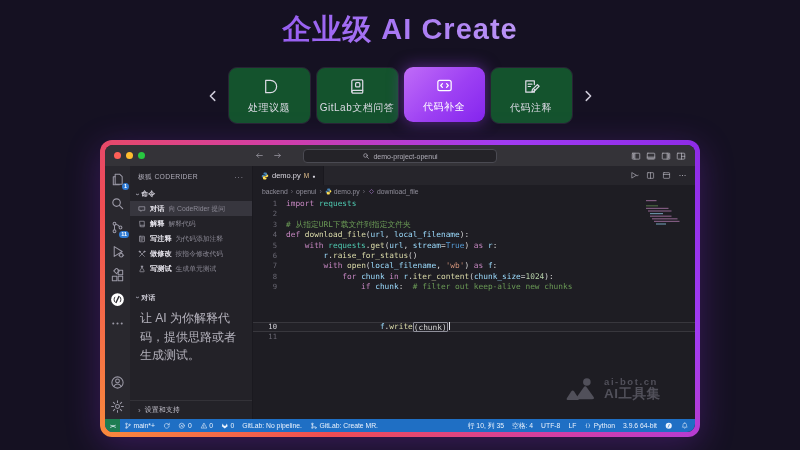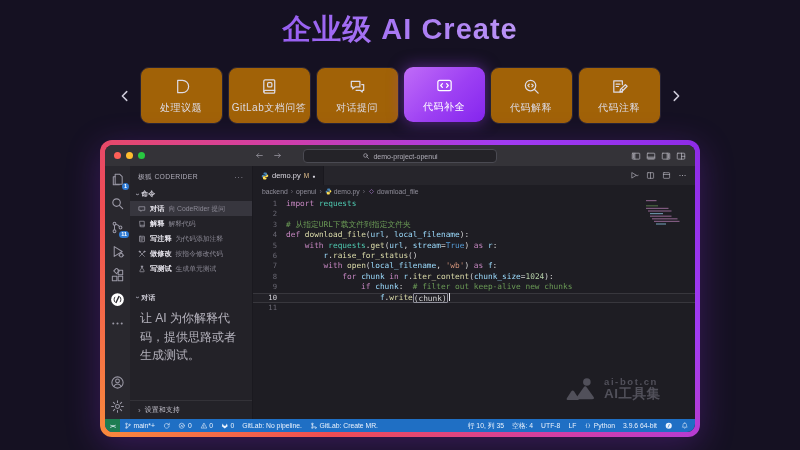--- a/index.html
+++ b/index.html
@@ -9,21 +9,21 @@
   
   #page-title{position:absolute;top:10px;left:0;right:0;text-align:center;margin:0;
     font-size:29px;font-weight:700;letter-spacing:1px;
     background:linear-gradient(90deg,#7c3bec 0%,#9a62f2 38%,#bf9bf6 68%,#e9dafd 100%);
     -webkit-background-clip:text;background-clip:text;color:transparent;}
 
   
   .carousel{position:absolute;top:67px;left:0;right:0;display:flex;justify-content:center;align-items:center;gap:7px;}
   .chevbtn{width:16px;height:16px;display:flex;align-items:center;justify-content:center;color:#cfccda;cursor:pointer;}
   .cards{display:flex;gap:5px;}
-  .card{width:81px;height:55px;background:#a16207;border:1px solid #282334;border-radius:9px;
+  .card{width:81px;height:55px;background:#14532d;border:1px solid #282334;border-radius:9px;
     display:flex;flex-direction:column;align-items:center;justify-content:center;gap:5px;color:#dddbe6;cursor:pointer;}
   .card-label{font-size:10px;letter-spacing:.5px;white-space:nowrap;}
   .card.active{background:linear-gradient(135deg,#c06cf8 0%,#9d40f3 55%,#8526ee 100%);border:none;color:#fff;
     box-shadow:0 0 16px rgba(160,70,245,.5);}
 
   
   .win-frame{position:absolute;left:100px;top:140px;width:600px;height:297px;border-radius:12px;
     background:linear-gradient(45deg,#f98a3c 0%,#ef4d52 26%,#d23ea6 52%,#a13bf2 78%,#8d2be6 100%);
     padding:5px;box-sizing:border-box;box-shadow:0 8px 34px rgba(140,50,220,.30);}
   .win{width:100%;height:100%;background:#1f1e24;border-radius:8px;overflow:hidden;display:flex;flex-direction:column;}
@@ -84,21 +84,21 @@
   .ta{width:9px;height:9px;display:inline-flex;cursor:pointer;}
   .breadcrumbs{height:12px;display:flex;align-items:center;gap:3px;padding-left:9px;font-size:6.8px;color:#918f9b;flex:none;}
   .bc{display:inline-flex;align-items:center;cursor:pointer;}
   .bc-sep{color:#6f6d78;}
   .bc-ic{width:7px;height:7px;margin-right:2px;display:inline-flex;}
   .code-area{flex:1;padding-top:2px;font-family:"DejaVu Sans Mono",monospace;font-size:7.8px;line-height:10.4px;
     overflow:hidden;cursor:text;}
   .code-line{display:flex;height:10.4px;white-space:pre;}
   .lno{width:24px;text-align:right;padding-right:9px;color:#6a6974;flex:none;font-size:7.2px;}
   .code-line.active{background:rgba(255,255,255,.02);
-    box-shadow:inset 0 1px 0 rgba(255,255,255,.10),inset 0 -1px 0 rgba(255,255,255,.10);}
+    box-shadow:inset 0 1px 0 rgba(255,255,255,.10),inset 0 -1px 0 rgba(255,255,255,.10);margin-top:29px;}
   .code-line.active .lno{color:#d3d2d9;}
   .tk-kw{color:#c586c0}.tk-mod{color:#4ec9b0}.tk-fn{color:#dcdcaa}.tk-var{color:#9cdcfe}
   .tk-str{color:#ce9178}.tk-num{color:#b5cea8}.tk-cmt{color:#6a9955}.tk-pl{color:#d4d4d4}
   .tk-const{color:#569cd6}.tk-op{color:#d4d4d4}
   .tk-boxed{color:#d4d4d4;border:1px solid #8f8f9a;border-radius:1px;}
   .cursorbar{display:inline-block;width:1.3px;height:8.6px;background:#e2e2ea;vertical-align:-1.5px;margin-left:1px;}
   .minimap{position:absolute;right:5px;top:33px;width:44px;height:34px;opacity:.9;cursor:pointer;}
 
   
   .statusbar{height:13px;background:#1f6fc4;display:flex;align-items:center;font-size:6.8px;color:#ebf3fd;flex:none;}
@@ -149,46 +149,28 @@
         <div class="card">
           <span class="icon ">
             <svg viewBox="0 0 20 20" fill="none" stroke="currentColor" stroke-linecap="round" stroke-linejoin="round" stroke-width="1.3">
               <path d="M5.5 3h9a1 1 0 0 1 1 1v12a1 1 0 0 1-1 1h-9A1.5 1.5 0 0 1 4 15.5v-11A1.5 1.5 0 0 1 5.5 3z"></path>
               <path d="M4 15.5A1.5 1.5 0 0 1 5.5 14h10"></path>
               <rect x="8" y="6" width="4.5" height="4.5" rx="1"></rect>
             </svg>
           </span>
           <span class="card-label">GitLab文档问答</span>
         </div>
-        <div class="card">
-          <span class="icon ">
-            <svg viewBox="0 0 20 20" fill="none" stroke="currentColor" stroke-linecap="round" stroke-linejoin="round" stroke-width="1.3">
-              <path d="M3.5 4.5h9v6h-5l-2.5 2v-2h-1.5z"></path>
-              <path d="M14.5 8h2v6H15v1.8L12.8 14H8.5"></path>
-            </svg>
-          </span>
-          <span class="card-label">对话提问</span>
-        </div>
         <div class="card active">
           <span class="icon ">
             <svg viewBox="0 0 20 20" fill="none" stroke="currentColor" stroke-linecap="round" stroke-linejoin="round" stroke-width="1.3">
               <rect x="3" y="4.5" width="14" height="11" rx="2"></rect>
               <path d="M7.8 8 6 10l1.8 2M12.2 8l1.8 2-1.8 2"></path>
             </svg>
           </span>
           <span class="card-label">代码补全</span>
-        </div>
-        <div class="card">
-          <span class="icon ">
-            <svg viewBox="0 0 20 20" fill="none" stroke="currentColor" stroke-linecap="round" stroke-linejoin="round" stroke-width="1.3">
-              <circle cx="9" cy="9" r="5.5"></circle>
-              <path d="M13.2 13.2 17 17M7.6 7.6 6.2 9l1.4 1.4M10.4 7.6 11.8 9l-1.4 1.4"></path>
-            </svg>
-          </span>
-          <span class="card-label">代码解释</span>
         </div>
         <div class="card">
           <span class="icon ">
             <svg viewBox="0 0 20 20" fill="none" stroke="currentColor" stroke-linecap="round" stroke-linejoin="round" stroke-width="1.3">
               <path d="M4 4h9v4M4 4v12h9v-3M6.5 7.5h4M6.5 10h2.5"></path>
               <path d="M11 13.2 16.2 8l1.8 1.8-5.2 5.2-2.4.6z"></path>
             </svg>
           </span>
           <span class="card-label">代码注释</span>
         </div>

